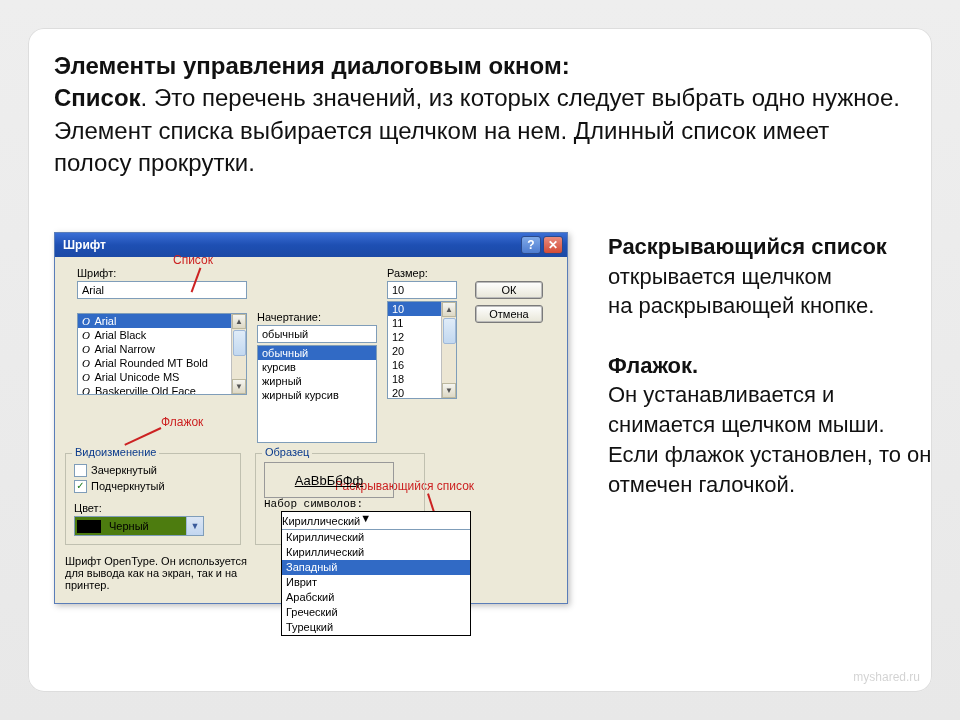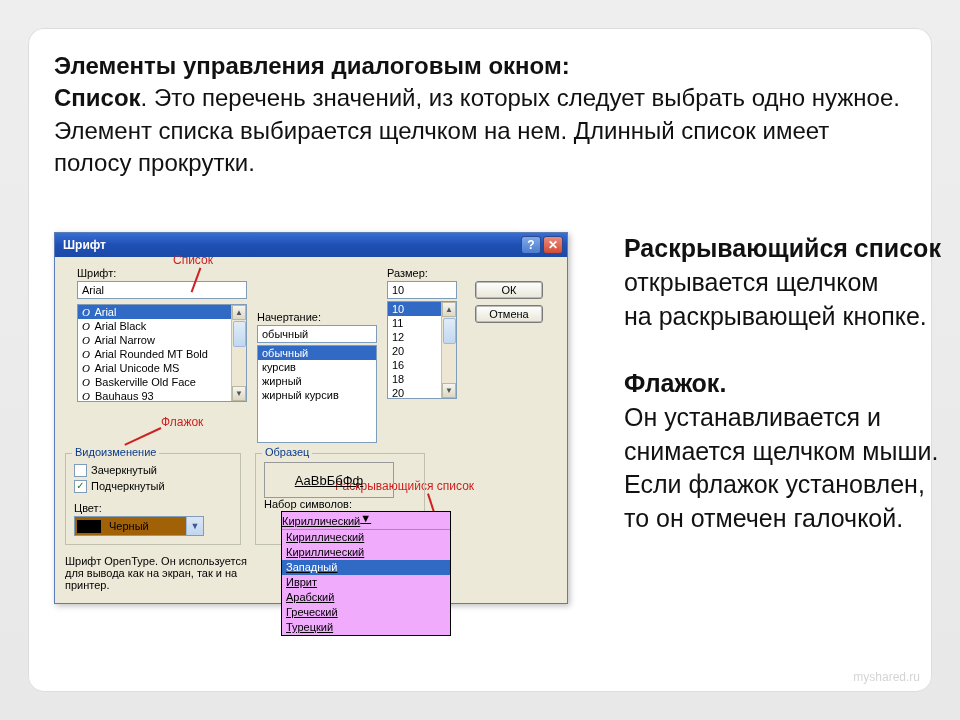--- a/index.html
+++ b/index.html
@@ -2,21 +2,21 @@
 <html><head>
 <meta charset="utf-8">
 <style>
   * { box-sizing: border-box; margin: 0; padding: 0; }
   body { font-family: Arial, sans-serif; background: #555; width: 960px; height: 720px; position: relative; }
   .slide { position: absolute; left: 0; top: 0; width: 960px; height: 720px; background: linear-gradient(#eee, #e8e8e8); }
   .card { position: absolute; left: 28px; top: 28px; width: 904px; height: 664px; background: #fff; border-radius: 16px; padding: 22px 26px; box-shadow: inset 0 0 0 1px #ddd; }
   .heading { font-size: 24px; line-height: 1.35; color: #111; }
   .heading b { font-weight: bold; }
   .dialog-wrap { position: absolute; left: 26px; top: 204px; }
-  .side-text { position: absolute; left: 596px; top: 204px; width: 330px; font-size: 25px; line-height: 1.35; color: #111; }
+  .side-text { position: absolute; left: 580px; top: 204px; width: 330px; font-size: 22px; line-height: 1.35; color: #111; }
   .side-text b { font-weight: bold; }
 
   
   .win { width: 514px; border: 1px solid #5a7db8; background: #ece9d8; font-family: Tahoma, Arial, sans-serif; font-size: 11px; color: #000; box-shadow: 2px 2px 6px rgba(0,0,0,.25); }
   .titlebar { height: 24px; background: linear-gradient(to bottom, #3a6ed5, #1e4fb3 50%, #1b49a6); display: flex; align-items: center; padding: 0 4px 0 8px; color: #fff; font-weight: bold; font-size: 12px; }
   .titlebar .spacer { flex: 1; }
   .tb-btn { width: 20px; height: 18px; margin-left: 2px; display: flex; align-items: center; justify-content: center; border: 1px solid #2a4a8c; border-radius: 3px; font-size: 12px; font-weight: bold; }
   .tb-help { background: linear-gradient(#7fa9e8,#4d7cd0); color: #fff; }
   .tb-close { background: linear-gradient(#e98b7d,#d34b35); color: #fff; }
   .win-body { padding: 10px 10px 12px 10px; position: relative; }
@@ -41,26 +41,26 @@
 
   .btn { display: inline-block; border: 1px solid #7a7a7a; background: linear-gradient(#fefefe,#e8e6d8); padding: 2px 0; width: 68px; text-align: center; font-size: 11px; border-radius: 3px; margin-bottom: 6px; box-shadow: 0 0 0 1px #bbb inset; }
 
   .group { border: 1px solid #c0c0b0; margin-top: 10px; padding: 8px 8px 8px 8px; position: relative; }
   .group-title { position: absolute; top: -8px; left: 6px; background: #ece9d8; padding: 0 3px; color: #0a3a8c; font-size: 11px; }
   .check { display: flex; align-items: center; height: 16px; font-size: 11px; gap: 4px; }
   .chkbox { width: 13px; height: 13px; border: 1px solid #7f9db9; background: #fff; display:flex; align-items:center; justify-content:center; font-size:10px; color:#1a7a1a; line-height:1; }
 
   .sample-box { border: 1px solid #999; width: 130px; height: 36px; display:flex; align-items:center; justify-content:center; font-size: 13px; text-decoration: underline; font-family: Arial; }
 
-  .combo { position: relative; width: 130px; height: 20px; border: 1px solid #7f9db9; background: #a16207; display:flex; align-items:center; }
+  .combo { position: relative; width: 130px; height: 20px; border: 1px solid #7f9db9; background: #4d7c0f; display:flex; align-items:center; }
   .combo .val { flex:1; padding: 0 4px; font-size: 11px; }
   .combo .drop { width: 17px; height: 100%; background: linear-gradient(#dce6f4,#c2d6f0); border-left:1px solid #9fb8d8; display:flex; align-items:center; justify-content:center; font-size:9px; color:#3a5a9a;}
   .swatch { width: 24px; height: 13px; background:#000; margin-right: 4px; margin-left: 2px;}
 
-  .dropdown-open { position:absolute; border:1px solid #000; background:#f0abfc; width: 170px; left: 226px; top: 254px; z-index: 5; text-decoration: underline; }
+  .dropdown-open { position:absolute; border:1px solid #000; background:#ffffff; width: 190px; left: 226px; top: 254px; z-index: 5; }
   .dropdown-open .combo-top { height: 18px; border-bottom:1px solid #7f9db9; display:flex; align-items:center;}
   .dropdown-open .combo-top .drop { height:18px;}
   .dropdown-open ul { list-style:none; }
   .dropdown-open li { height:15px; line-height:15px; font-size:11px; padding: 0 4px;}
   .dropdown-open li.sel { background:#316ac5; color:#fff; }
 
   .hint { font-size: 11px; margin-top: 10px; color: #000;}
   .watermark { position:absolute; right: 12px; bottom: 8px; font-size: 12px; color: rgba(0,0,0,0.18); }
 </style>
 </head>
@@ -96,21 +96,21 @@
           <div class="anno-line" style="left:106px; top:170px; width:40px; height:2px; transform:rotate(155deg); transform-origin:left;"></div>
 
           <span class="anno" style="left:280px; top:222px;">Раскрывающийся список</span>
           <div class="anno-line" style="left:376px; top:236px; width:2px; height:26px; transform:rotate(-18deg);"></div>
 
           <div class="row1">
 
             <div class="col" style="width:170px;">
               <span class="lbl">Шрифт:</span>
               <input class="txtbox" value="Arial" style="">
-              <div class="listbox" style="height:98px; margin-top:5px;">
+              <div class="listbox" style="height:82px; margin-top:14px;">
                 <ul id="font-list">
                     <li class="sel"><span class="font-o">O</span> Arial</li>
                     <li><span class="font-o">O</span> Arial Black</li>
                     <li><span class="font-o">O</span> Arial Narrow</li>
                     <li><span class="font-o">O</span> Arial Rounded MT Bold</li>
                     <li><span class="font-o">O</span> Arial Unicode MS</li>
                     <li><span class="font-o">O</span> Baskerville Old Face</li>
                     <li><span class="font-o">O</span> Bauhaus 93</li>
                   </ul>
                 <div class="scrollbar">
@@ -185,21 +185,21 @@
                   <span class="drop">▼</span>
                 </div>
               </div>
             </div>
 
             <div class="group" style="width:170px;">
               <span class="group-title">Образец</span>
               <div class="sample-box">
                   <span>АаВbБбФф</span>
                 </div>
-              <div style="">
+              <div style="font-family:Liberation Mono, monospace;">
                 <div class="lbl">Набор символов:</div>
               </div>
             </div>
           </div>
 
           <div class="dropdown-open">
             <div class="combo-top">
               <span class="val">Кириллический</span>
               <span class="drop">▼</span>
             </div>

